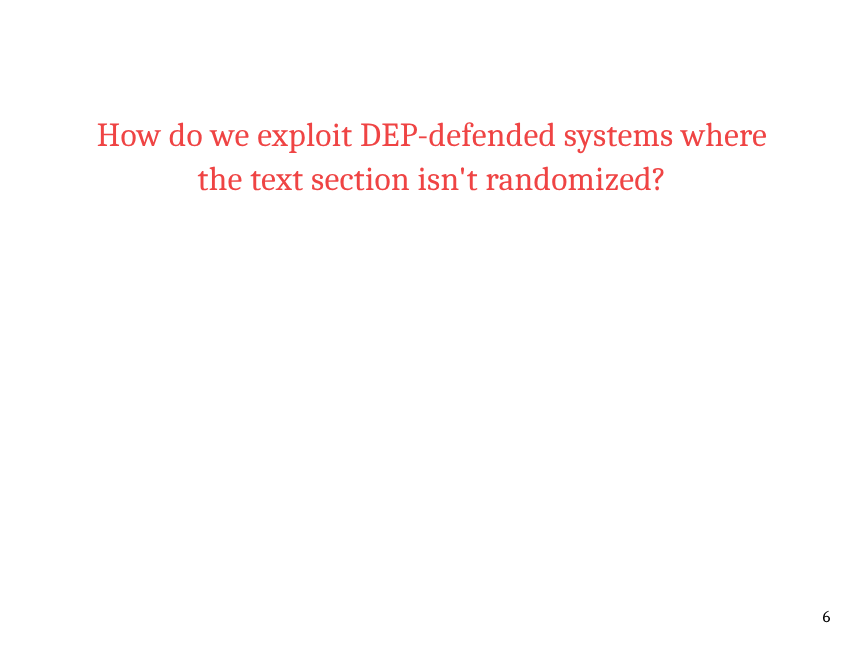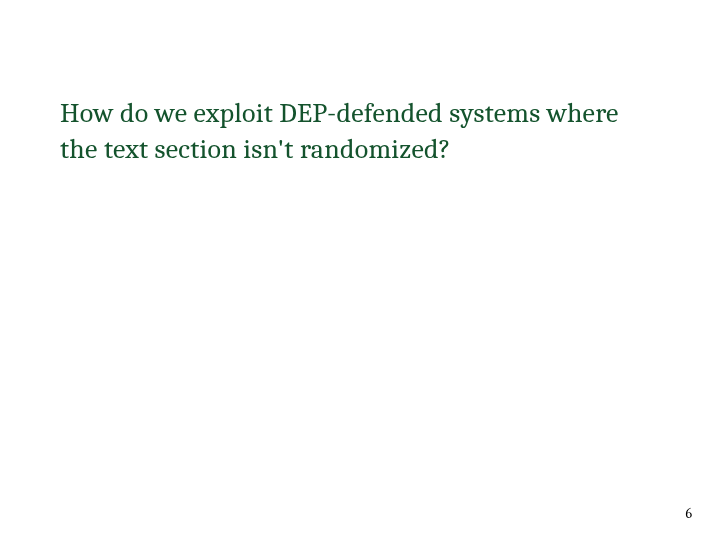--- a/index.html
+++ b/index.html
@@ -17,22 +17,22 @@
     }
     .slide {
       width: 100%;
       height: 100%;
       position: relative;
       padding: 95px 60px 0 60px;
     }
     .title {
       font-size: 28px;
       font-weight: 400;
-      color: #14532d;
-      text-align: left;
+      color: #ef4444;
+      text-align: center;
       line-height: 1.3;
       letter-spacing: 0.2px;
     }
     .page-number {
       position: absolute;
       bottom: 18px;
       right: 28px;
       font-size: 14px;
       color: #000000;
       font-family: Cambria, Georgia, serif;

